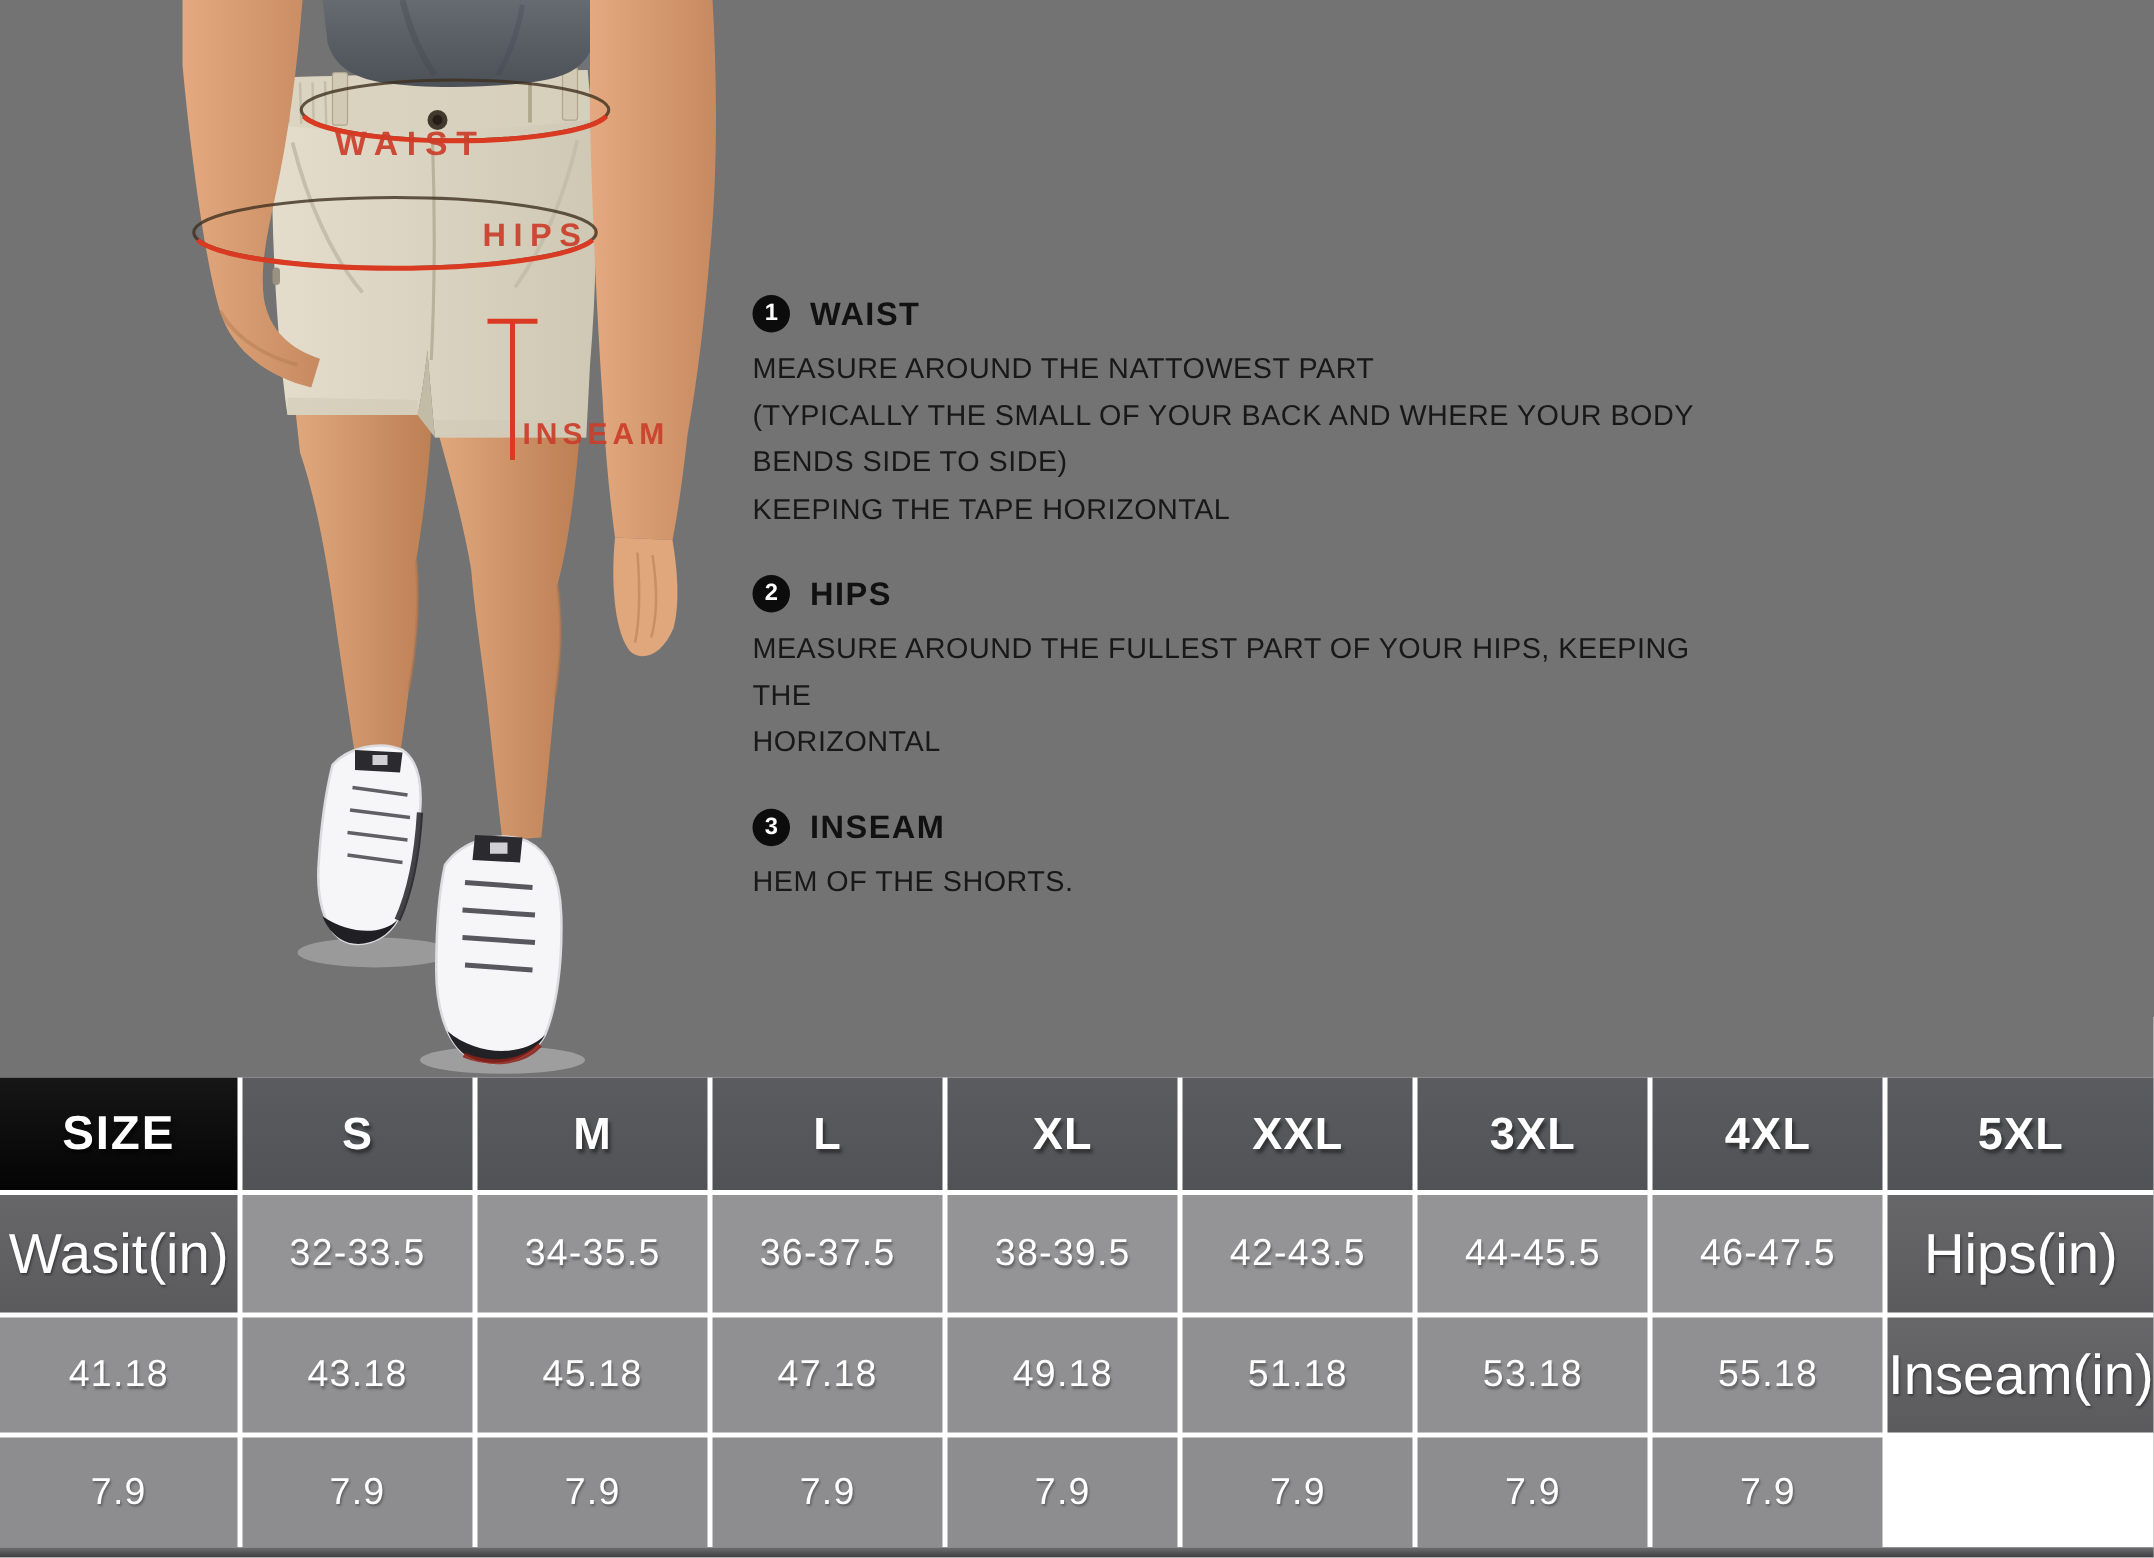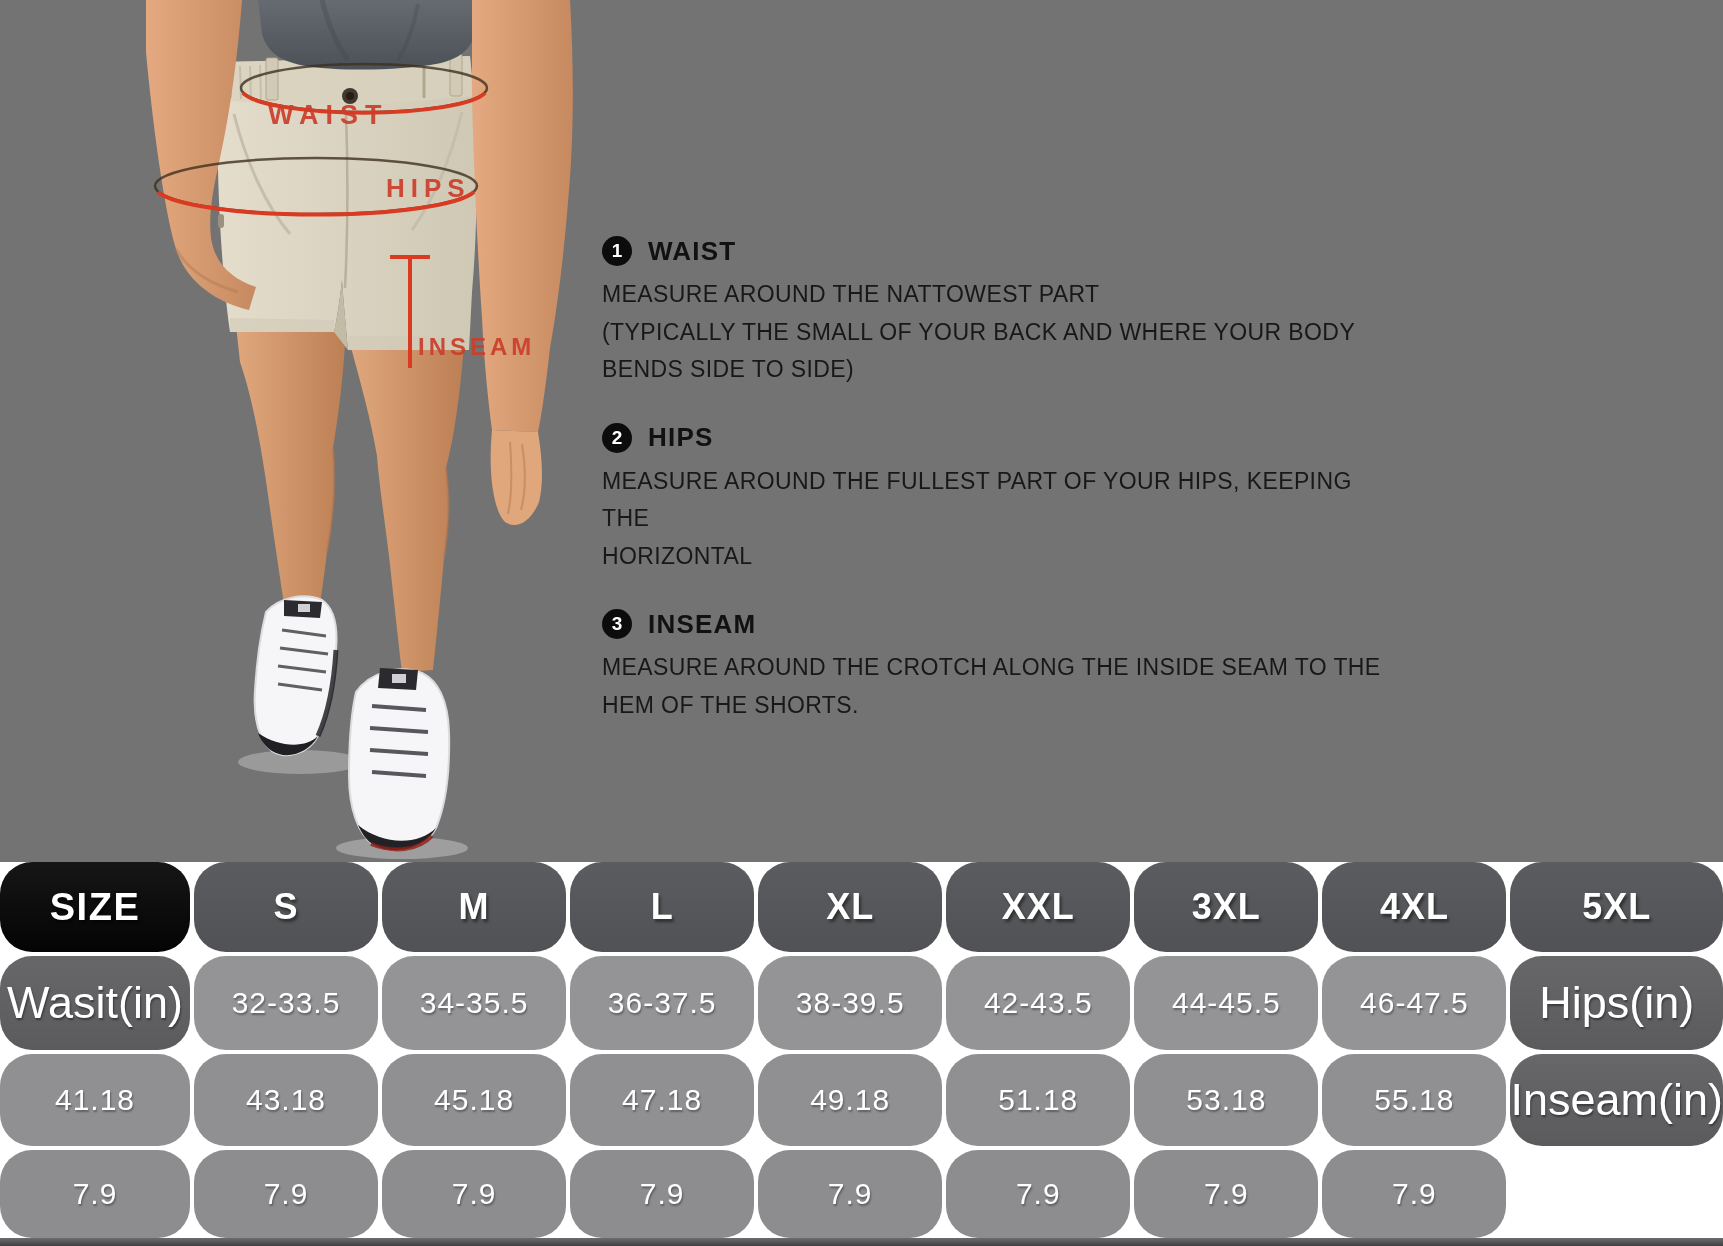--- a/index.html
+++ b/index.html
@@ -16,21 +16,21 @@
   .badge{width:30px;height:30px;border-radius:50%;background:#0c0c0c;color:#fff;
     display:flex;align-items:center;justify-content:center;font-size:19px;font-weight:bold;flex:0 0 30px;}
   .inst-title{font-size:26px;font-weight:bold;letter-spacing:1.2px;color:#111;}
   .inst-line{font-size:23px;line-height:37.5px;color:#181818;letter-spacing:0.4px;}
   
   .size-table{
     position:absolute;left:0;top:862px;width:1723px;
     display:grid;grid-template-columns:190px repeat(8,1fr);
     grid-template-rows:90px 94px 92px 88px;gap:4px;background:#fff;
   }
-  .cell{display:flex;align-items:center;justify-content:center;color:#fff;border-radius:32px;}
+  .cell{display:flex;align-items:center;justify-content:center;color:#fff;}
   .hdr{background:linear-gradient(180deg,#5b5c5f 0%,#515255 100%);
     font-size:36px;font-weight:bold;letter-spacing:1px;text-shadow:2px 3px 3px rgba(0,0,0,0.45);}
   .hdr-size{background:linear-gradient(180deg,#161616 0%,#040404 100%);
     font-size:38px;font-weight:800;letter-spacing:1.5px;text-shadow:2px 3px 3px rgba(0,0,0,0.6);}
   .rowlabel{background:linear-gradient(180deg,#67676a 0%,#5b5b5e 100%);
     font-size:45px;font-weight:400;text-shadow:1px 2px 2px rgba(0,0,0,0.4);}
   .val{font-size:30px;font-weight:400;letter-spacing:1px;text-shadow:1px 2px 2px rgba(0,0,0,0.35);}
   .r1{background:#949496;} .r2{background:#909092;} .r3{background:#8d8d8f;text-align:center;}
   .bottom-bar{position:absolute;left:0;top:1238px;width:1723px;height:8px;
     background:linear-gradient(180deg,#6d6d6f 0%,#3e3e40 100%);}
@@ -160,37 +160,37 @@
   <div class="instructions">
 
     <div class="inst-section">
       <div class="inst-title-row">
         <div class="badge">1</div>
         <div class="inst-title">WAIST</div>
       </div>
       <div class="inst-line">MEASURE AROUND THE NATTOWEST PART</div>
       <div class="inst-line">(TYPICALLY THE SMALL OF YOUR BACK AND WHERE YOUR BODY</div>
       <div class="inst-line">BENDS SIDE TO SIDE)</div>
+      <div class="inst-line">KEEPING THE TAPE HORIZONTAL</div>
     </div>
 
     <div class="inst-section">
       <div class="inst-title-row">
         <div class="badge">2</div>
         <div class="inst-title">HIPS</div>
       </div>
       <div class="inst-line">MEASURE AROUND THE FULLEST PART OF YOUR HIPS, KEEPING THE</div>
       <div class="inst-line">HORIZONTAL</div>
     </div>
 
     <div class="inst-section">
       <div class="inst-title-row">
         <div class="badge">3</div>
         <div class="inst-title">INSEAM</div>
       </div>
-      <div class="inst-line">MEASURE AROUND THE CROTCH ALONG THE INSIDE SEAM TO THE</div>
       <div class="inst-line">HEM OF THE SHORTS.</div>
     </div>
 
   </div>
 
   <div class="size-table">
 
     <div class="cell hdr-size">SIZE</div>
     <div class="cell hdr">S</div>
     <div class="cell hdr">M</div>

